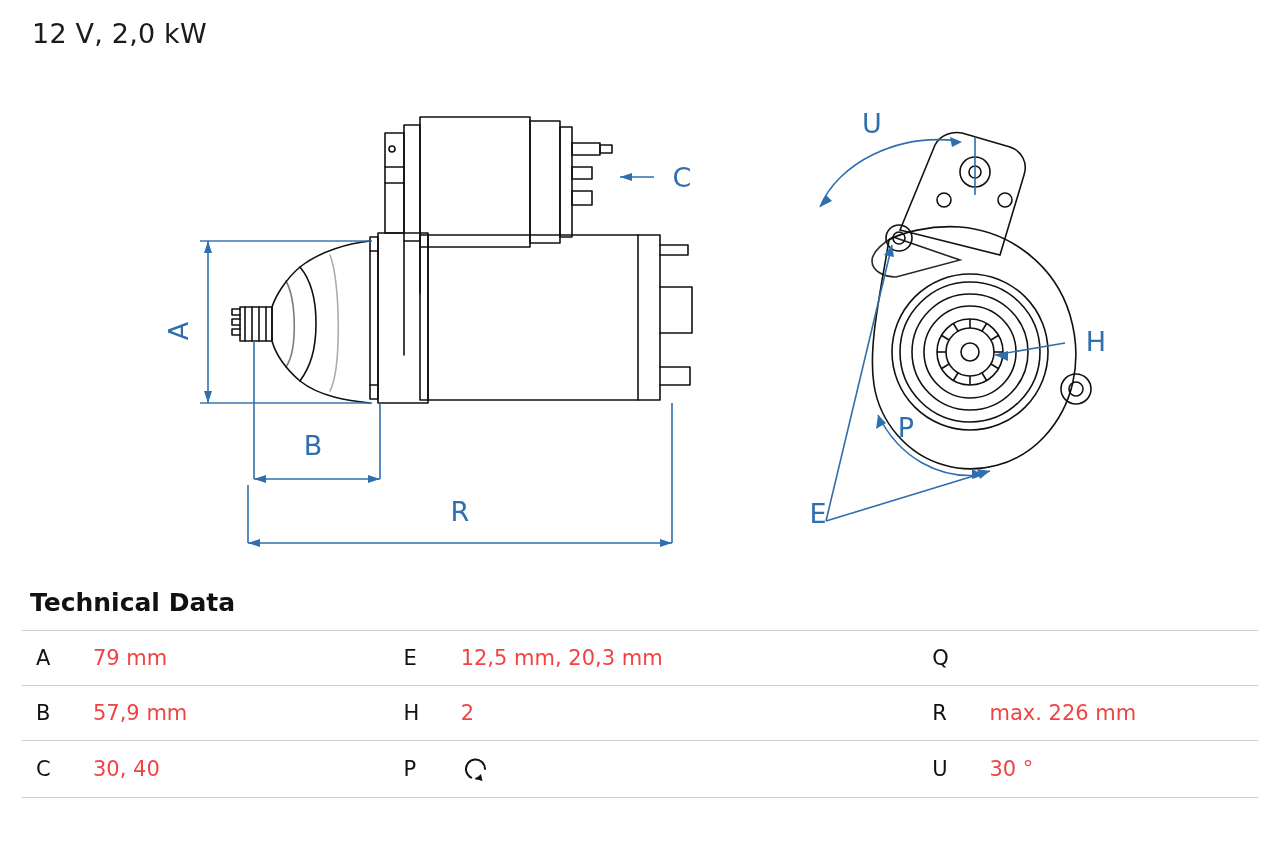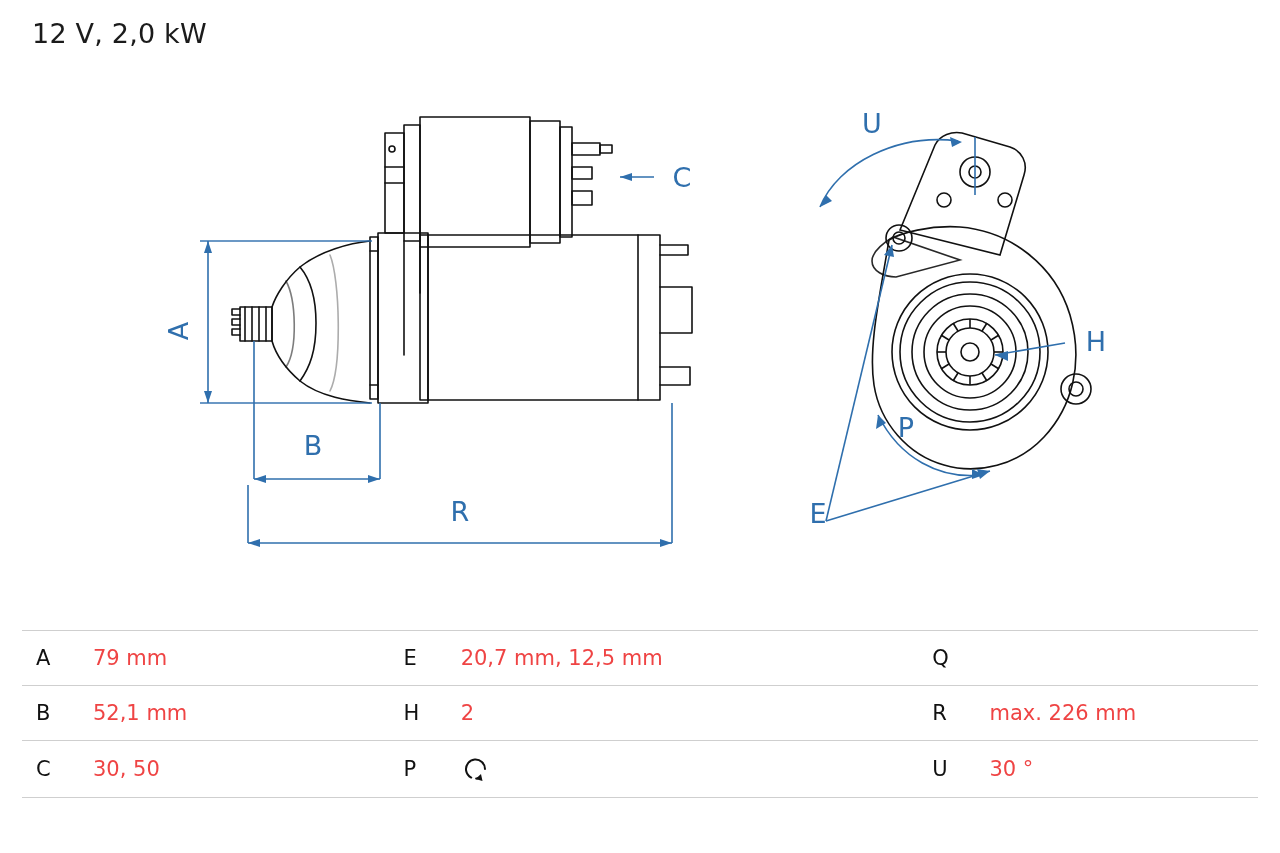--- a/index.html
+++ b/index.html
@@ -250,42 +250,43 @@
 
       <path class="blue" d="M826 466 L892 190"></path>
       <polygon class="bluefill" points="892,190 884,200 894,202"></polygon>
       <path class="blue" d="M826 466 L990 416"></path>
       <polygon class="bluefill" points="990,416 977,414 980,424"></polygon>
       <text class="lbl" x="818" y="468" text-anchor="middle">E</text>
     </g>
 
   </svg>
 
+  <div class="td-title">Technical Data</div>
 
   <table class="tech">
     <tbody>
       <tr>
         <td class="key">A</td>
         <td class="val v1">79 mm</td>
         <td class="key">E</td>
-        <td class="val v2">20,7 mm, 12,5 mm</td>
+        <td class="val v2">12,5 mm, 20,3 mm</td>
         <td class="key">Q</td>
         <td class="val v3"></td>
       </tr>
       <tr>
         <td class="key">B</td>
-        <td class="val v1">52,1 mm</td>
+        <td class="val v1">57,9 mm</td>
         <td class="key">H</td>
         <td class="val v2">2</td>
         <td class="key">R</td>
         <td class="val v3">max. 226 mm</td>
       </tr>
       <tr>
         <td class="key">C</td>
-        <td class="val v1">30, 50</td>
+        <td class="val v1">30, 40</td>
         <td class="key">P</td>
         <td class="val v2">
           <span class="rot-icon">
             <svg viewBox="0 0 30 30" width="30" height="30">
               <path d="M24 15 A9.5 9.5 0 1 0 17 24.2" fill="none" stroke="#111" stroke-width="2" stroke-linecap="round" stroke-dasharray="40 5"></path>
               <polygon points="20,20 21.5,27 14.5,25" fill="#111"></polygon>
             </svg>
           </span>
         </td>
         <td class="key">U</td>

